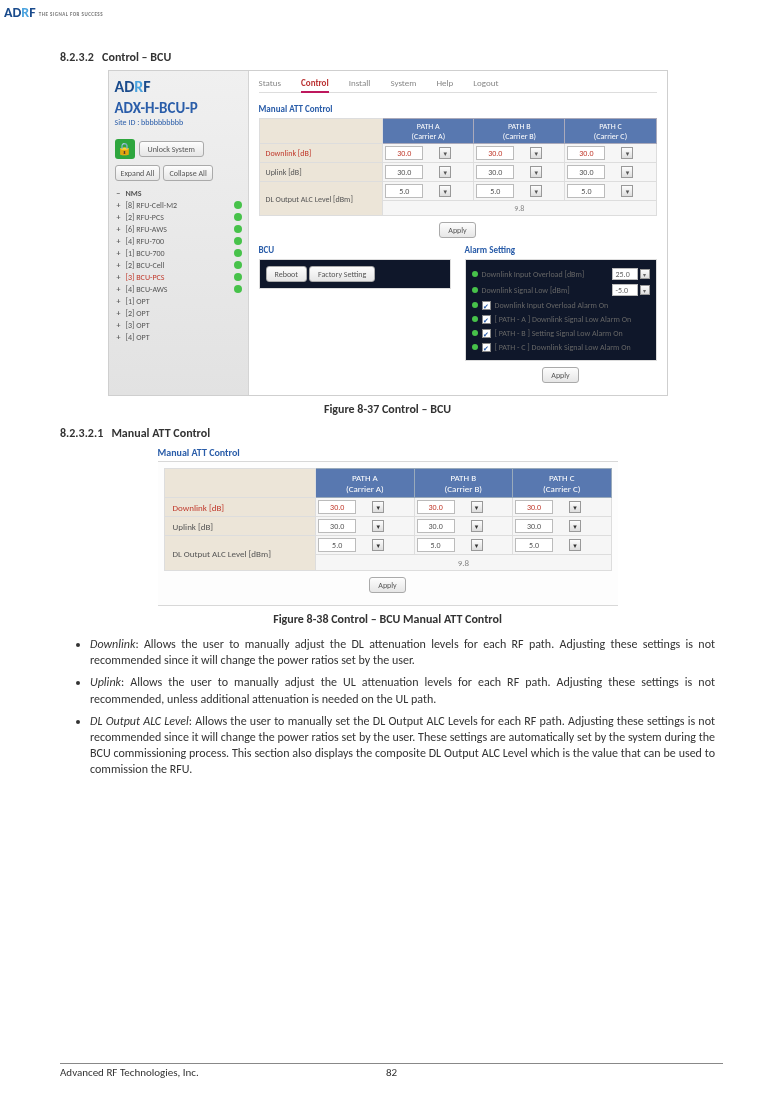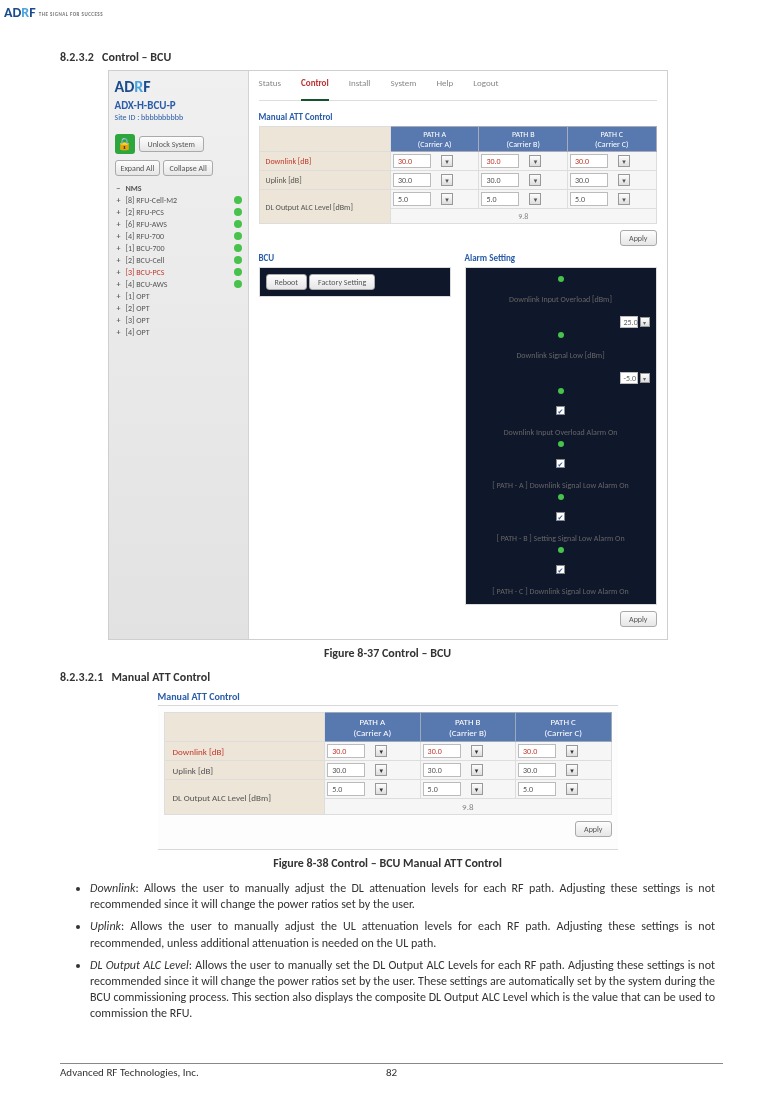--- a/index.html
+++ b/index.html
@@ -58,21 +58,21 @@
     color: #555;
   }
   .ss1-side {
     width: 140px;
     background: linear-gradient(#f0f0f0,#e2e2e2);
     padding: 6px;
     border-right: 1px solid #d4d4d4;
   }
   .ss1-side .logo { font-weight: bold; font-size: 16px; color:#1a4b8c; }
   .ss1-side .logo .adrf-r{ color:#4aa3df; }
-  .ss1-side .model { color:#2a5da9; font-weight:bold; font-size:11px; margin-top:3px;}
+  .ss1-side .model { color:#2a5da9; font-weight:bold; font-size:15px; margin-top:3px;}
   .ss1-side .siteid { color:#2a5da9; font-size:8px;}
   .ss1-side .lockrow { display:flex; align-items:center; margin:12px 0 6px 0; gap:4px;}
   .lock-icon {
     width:20px; height:20px; border-radius:3px;
     background: #2ea63e;
     display:flex; align-items:center; justify-content:center;
     font-size:12px; color:#fff;
   }
   .btn {
     display:inline-block;
@@ -88,21 +88,21 @@
   .exp-coll { display:flex; gap:3px; margin-bottom:6px;}
   .tree { margin-top:6px; font-size:8px; }
   .tree-row { display:flex; align-items:center; gap:3px; padding:1px 0;}
   .tree-row .plus { width:8px; text-align:center; font-weight:bold; color:#666;}
   .tree-row .label { flex:1; color:#555;}
   .tree-row.sel .label { color:#c0392b; }
   .tree-row .dot { width:8px; height:8px; border-radius:50%; background:#47c24a; display:inline-block;}
   .tree-root { font-weight:bold; color:#333; padding-left:0;}
   .ss1-main { flex:1; padding:6px 10px; }
   .tabbar { display:flex; gap:20px; font-size:9px; color:#888; border-bottom:1px solid #ddd; padding-bottom:4px; margin-bottom:10px;}
-  .tabbar .tab.active { color:#b33; font-weight:bold; border-bottom:2px solid #14532d; padding-bottom:11px; margin-bottom:-5px;text-align:right;}
+  .tabbar .tab.active { color:#b33; font-weight:bold; border-bottom:2px solid #be185d; padding-bottom:3px; margin-bottom:-5px;text-align:right;}
   .panel-title { color:#2a5da9; font-weight:bold; font-size:9px; margin-bottom:4px;}
   .att-table {
     width:100%;
     border-collapse:collapse;
     font-size:8px;
   }
   .att-table th {
     background:#5878b0;
     color:#fff;
     font-weight:normal;
@@ -112,36 +112,36 @@
   }
   .att-table td {
     border:1px solid #ddd;
     padding:2px;
     background:#f6f6f6;
     vertical-align:middle;
   }
   .att-table td.rowlabel { background:#ece5d8; color:#555; text-align:left; padding-left:6px;}
   .att-table td.rowlabel.sel { color:#c0392b; }
   .att-table td.center9 {background:#f6f6f6; text-align:center; color:#888;}
-  .val-select { display:flex; align-items:center; gap:10px;}
+  .val-select { display:flex; align-items:center; gap:16px;text-align:center;}
   .val-select .val { background:#fff; border:1px solid #bbb; padding:1px 4px; width:38px; font-size:8px; color:#555;}
   .val-select .val.orange { color:#c0392b; }
   .val-select .caret { border:1px solid #999; background:linear-gradient(#fdfdfd,#ddd); width:12px; height:12px; display:flex; align-items:center; justify-content:center; font-size:7px;}
-  .apply-row { text-align:right; padding:6px 0;text-decoration:underline;}
+  .apply-row { text-align:center; padding:6px 0;text-decoration:underline;}
   .cols2 { display:flex; gap:14px;}
   .col { flex:1; }
   .bcu-box, .alarm-box {
     border:1px solid #dcdcdc; background:#0f172a; padding:6px; margin-top:4px;
   }
-  .alarm-row { display:flex; align-items:center; gap:12px; font-size:8px; padding:2px 0; color:#666;flex-direction:column;}
+  .alarm-row { display:flex; align-items:center; gap:4px; font-size:8px; padding:2px 0; color:#666;}
   .alarm-row .dot-g { width:6px; height:6px; border-radius:50%; background:#47c24a; display:inline-block;}
   .alarm-row .chk { width:9px; height:9px; border:1px solid #888; background:#fff; display:inline-block; font-size:7px; text-align:center; line-height:9px;}
   .alarm-row .chk.checked::after{ content:"✔"; color:#2a5da9; }
   .alarm-row .sval { display:flex; align-items:center; gap:2px; margin-left:auto;}
-  .alarm-row .sval .v{ background:#fff; border:1px solid #bbb; padding:0 3px; width:18px; font-size:8px;}
+  .alarm-row .sval .v{ background:#fff; border:1px solid #bbb; padding:0 3px; width:26px; font-size:8px;}
   .alarm-row .sval .c{ border:1px solid #999; background:linear-gradient(#fdfdfd,#ddd); width:10px; height:10px; font-size:6px; text-align:center; line-height:10px;}
   
   .sshot2 {
     width:460px;
     margin: 2px auto 0 auto;
   }
   .sshot2 .panel-title2 { color:#2a5da9; font-weight:bold; font-size:10px; padding:2px 0; text-align:left;}
   .sshot2-wrap {
     border-top:1px solid #d8d8d8;
     border-bottom:1px solid #d8d8d8;

